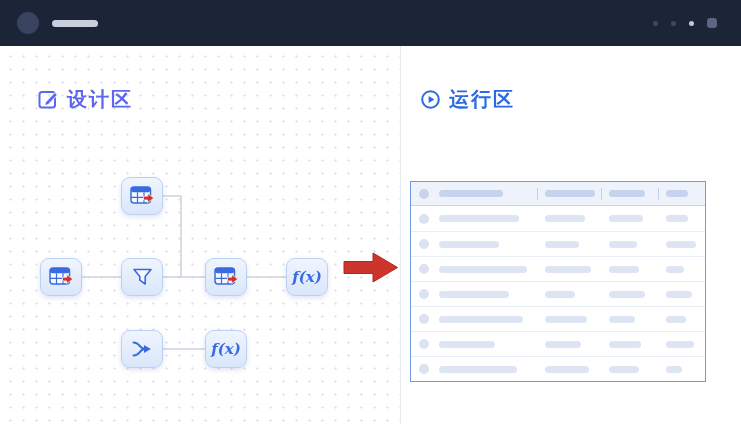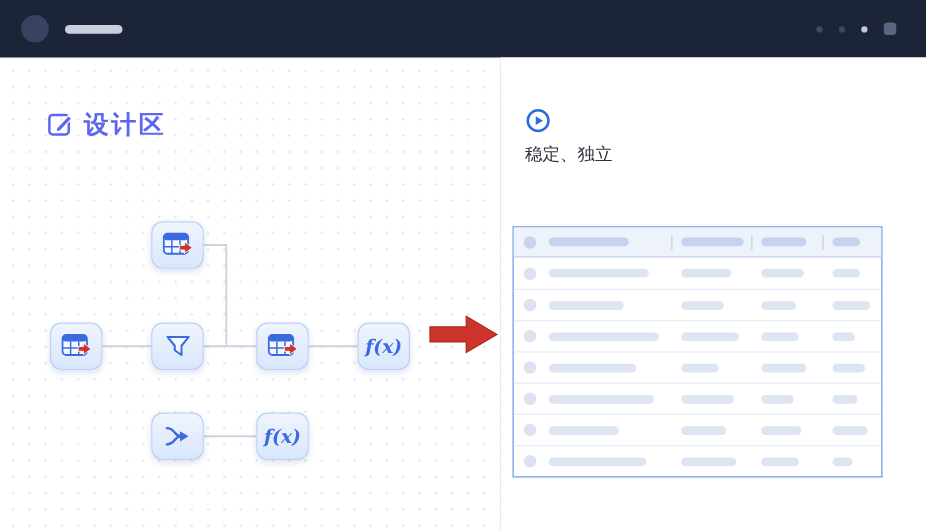--- a/index.html
+++ b/index.html
@@ -165,22 +165,22 @@
     </section>
 
     <div class="divider"></div>
 
     <section class="panel panel-right">
       <div class="panel-head">
         <svg width="21" height="21" viewBox="0 0 21 21">
           <circle cx="10.5" cy="10.5" r="8.3" fill="none" class="stk-r" stroke-width="2"></circle>
           <path d="M8.6 7 L14.4 10.5 L8.6 14 Z" class="fil-r"></path>
         </svg>
+        <h2 class="title">运行区</h2>
       </div>
-      <p class="subtitle">稳定、独立</p>
 
       <div class="skel-table">
           <div class="srow shead">
             <span class="scell">
               <span class="scircle"></span>
             </span>
             <span class="scell sep">
               <span class="sbar" style="width: 64px;"></span>
             </span>
             <span class="scell sep">

